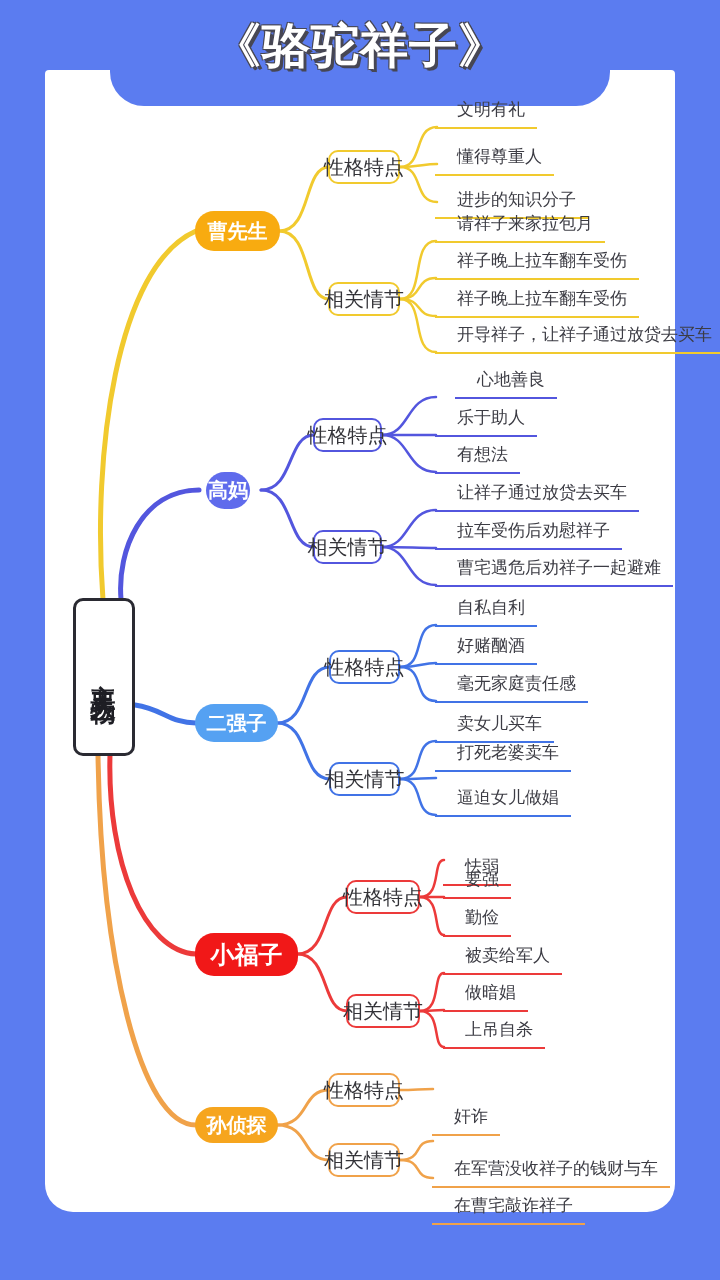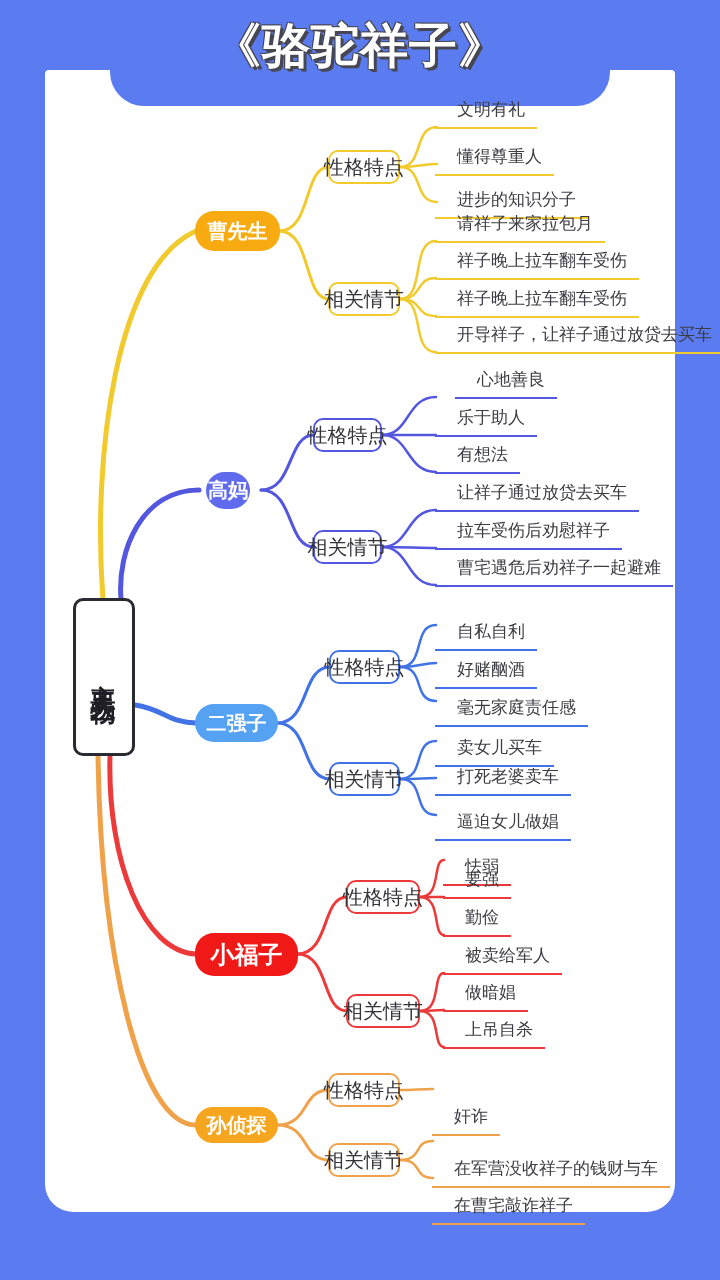--- a/index.html
+++ b/index.html
@@ -66,21 +66,21 @@
   .sb-xiao{border:2.5px solid var(--xiao_line,#ec3a3a);}
   .sb-sun{border:2.5px solid var(--sun_line,#f0a24a);}
 
   .leaf{
     position:absolute;height:22px;line-height:22px;
     padding:0 12px 6px 22px;border-bottom:2.5px solid;
     font-size:17px;color:var(--text_dark,#3c3c44);white-space:nowrap;z-index:2;
   }
   .lf-cao{border-color:var(--cao_line,#f1ca2e);}
   .lf-gao{border-color:var(--gao_line,#5356de);}
-  .lf-er{border-color:var(--er_line,#4173e6);margin-top:24px;}
+  .lf-er{border-color:var(--er_line,#4173e6);}
   .lf-xiao{border-color:var(--xiao_line,#ec3a3a);}
   .lf-sun{border-color:var(--sun_line,#f0a24a);margin-top:45px;}
 </style>
 </head>
 <body>
 
 <div class="card"></div>
 <div class="title-band"></div>
 <div class="title">《骆驼祥子》</div>
 

